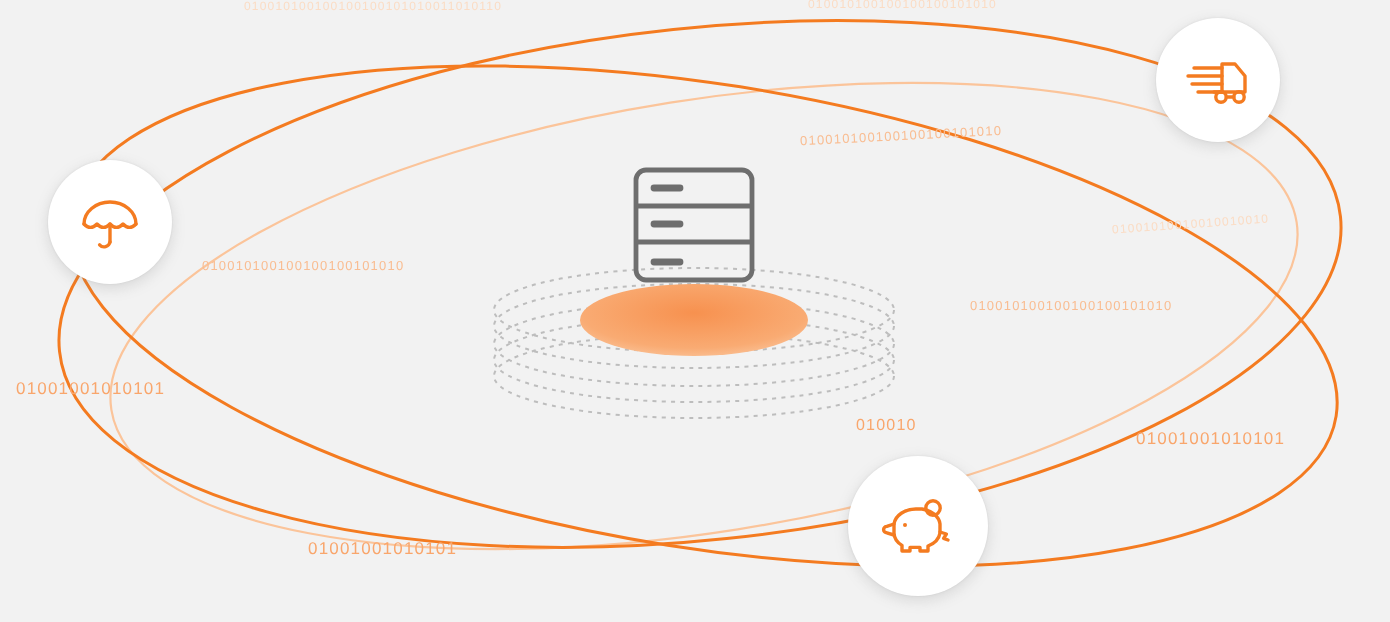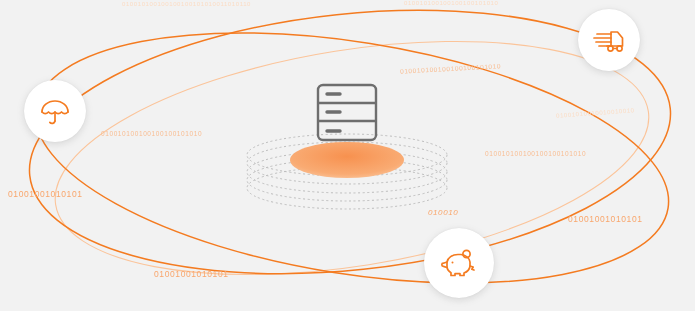--- a/index.html
+++ b/index.html
@@ -100,21 +100,21 @@
   <div class="binary-label" style="left:400px; top:65px; font-size:6.5px; color:#f9bd92; transform:rotate(-3deg);">010010100100100100101010</div>
 
   <div class="binary-label" style="left:101px; top:130px; font-size:6.5px; color:#f9bd92; transform:rotate(0deg);">010010100100100100101010</div>
 
   <div class="binary-label" style="left:556px; top:110px; font-size:6px; color:#fbdcc4; transform:rotate(-4deg);">01001010010010010010</div>
 
   <div class="binary-label" style="left:485px; top:150px; font-size:6.5px; color:#f9bd92; transform:rotate(0deg);">010010100100100100101010</div>
 
   <div class="binary-label" style="left:8px; top:189px; font-size:8.5px; color:#f9a66c; transform:rotate(0deg);">01001001010101</div>
 
-  <div class="binary-label" style="left:428px; top:208px; font-size:8px; color:#f9a66c; transform:rotate(0deg);font-style:italic;">010010</div>
+  <div class="binary-label" style="left:428px; top:208px; font-size:8px; color:#f9a66c; transform:rotate(0deg);">010010</div>
 
   <div class="binary-label" style="left:568px; top:214px; font-size:8.5px; color:#f9a66c; transform:rotate(0deg);">01001001010101</div>
 
   <div class="binary-label" style="left:154px; top:269px; font-size:8.5px; color:#f9a66c; transform:rotate(0deg);">01001001010101</div>
 
   <div class="badge" style="left:24px; top:80px; width:62px; height:62px;">
     <svg width="34" height="34" viewBox="0 0 34 34" fill="none" stroke="#f47b20" stroke-width="1.7" stroke-linecap="round" stroke-linejoin="round">
       <path d="M4 18 A13 11 0 0 1 30 18"></path>
       <path d="M4 18 q3.2 3.4 6.5 0 q3.2 3.4 6.5 0 q3.2 3.4 6.5 0 q3.2 3.4 6.5 0"></path>
       <line x1="17" y1="18" x2="17" y2="27"></line>

